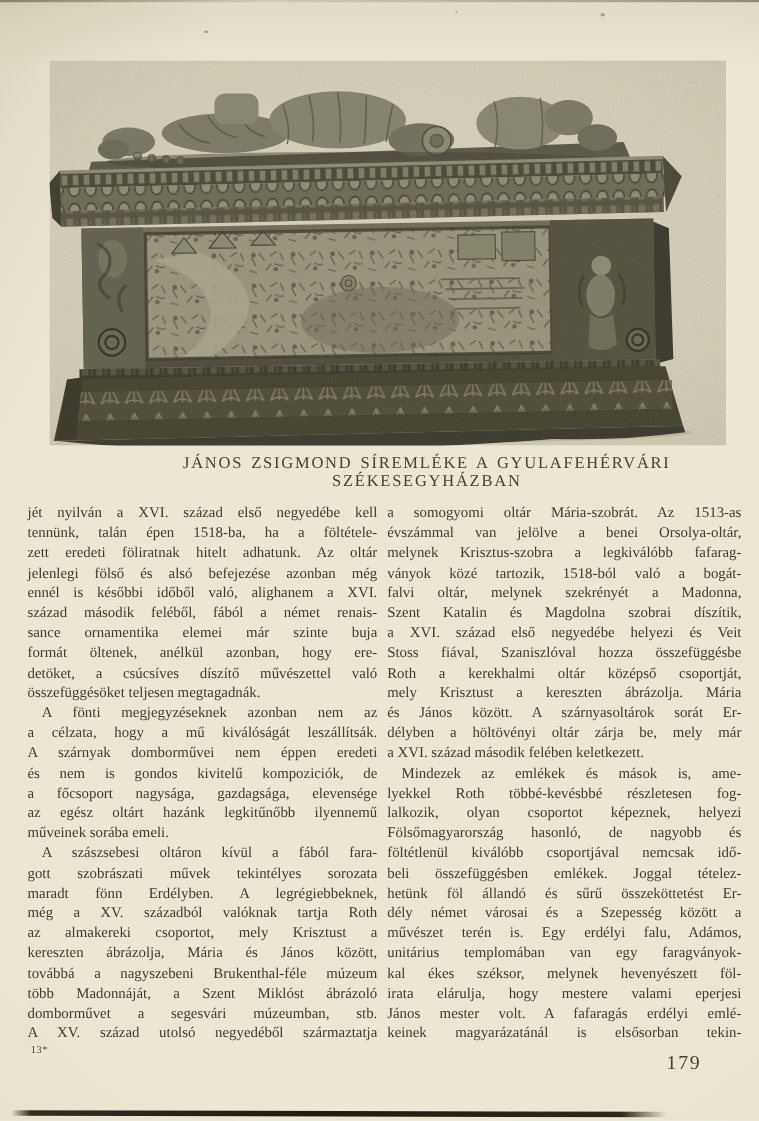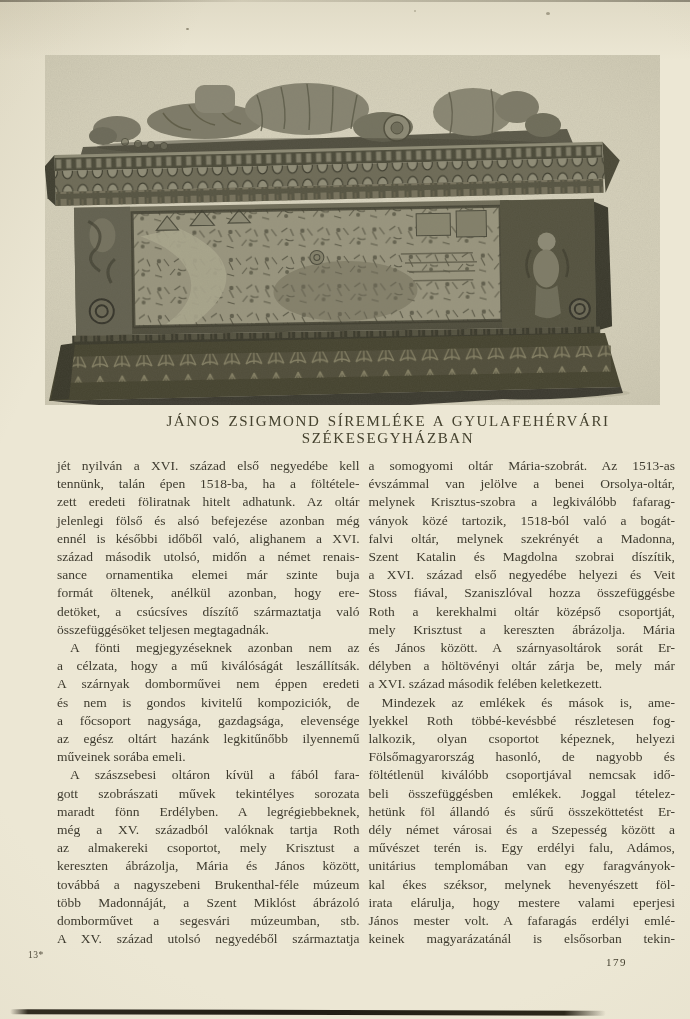--- a/index.html
+++ b/index.html
@@ -35,27 +35,27 @@
     text-align:center;
     font-size:15px;letter-spacing:1.6px;word-spacing:2px;
     color:#45422f;
   }
   .columns{
     position:absolute;left:25px;top:457px;width:650px;
     display:flex;gap:9px;
     color:#3e3b2f;
   }
   .col{font-size:13.5px;line-height:18.2px;}
-  .col-left{width:318px;margin-left:32px;}
+  .col-left{width:318px;}
   .col-right{width:322px;}
   .ln{text-align:justify;text-justify:inter-word;}
   .ln.just{text-align-last:justify;}
   .ln.ind{text-indent:13px;}
   .sig{position:absolute;left:28px;top:950px;font-size:9.5px;color:#514c3c;letter-spacing:.5px;}
-  .pagenum{position:absolute;left:606px;top:956px;font-size:11px;letter-spacing:1.5px;color:#44402f;}
+  .pagenum{position:absolute;left:606px;top:956px;font-size:18px;letter-spacing:1.5px;color:#44402f;}
 </style>
 </head>
 <body>
 
 <div class="page">
   <div class="top-edge"></div>
   <div class="speck s1"></div>
   <div class="speck s2"></div>
   <div class="speck s3"></div>
 
@@ -190,24 +190,24 @@
 
   <div class="caption">JÁNOS ZSIGMOND SÍREMLÉKE A GYULAFEHÉRVÁRI SZÉKESEGYHÁZBAN</div>
 
   <div class="columns">
     <div class="col col-left">
         <div class="ln just">jét nyilván a XVI. század első negyedébe kell</div>
         <div class="ln just">tennünk, talán épen 1518-ba, ha a föltétele-</div>
         <div class="ln just">zett eredeti föliratnak hitelt adhatunk. Az oltár</div>
         <div class="ln just">jelenlegi fölső és alsó befejezése azonban még</div>
         <div class="ln just">ennél is későbbi időből való, alighanem a XVI.</div>
-        <div class="ln just">század második utolsó, midőn a német renais-</div>
+        <div class="ln just">század második feléből, fából a német renais-</div>
         <div class="ln just">sance ornamentika elemei már szinte buja</div>
         <div class="ln just">formát öltenek, anélkül azonban, hogy ere-</div>
-        <div class="ln just">detöket, a csúcsíves díszítő származtatja való</div>
+        <div class="ln just">detöket, a csúcsíves díszítő művészettel való</div>
         <div class="ln">összefüggésöket teljesen megtagadnák.</div>
         <div class="ln just ind">A fönti megjegyzéseknek azonban nem az</div>
         <div class="ln just">a célzata, hogy a mű kiválóságát leszállítsák.</div>
         <div class="ln just">A szárnyak domborművei nem éppen eredeti</div>
         <div class="ln just">és nem is gondos kivitelű kompoziciók, de</div>
         <div class="ln just">a főcsoport nagysága, gazdagsága, elevensége</div>
         <div class="ln just">az egész oltárt hazánk legkitűnőbb ilyennemű</div>
         <div class="ln">műveinek sorába emeli.</div>
         <div class="ln just ind">A szászsebesi oltáron kívül a fából fara-</div>
         <div class="ln just">gott szobrászati művek tekintélyes sorozata</div>

